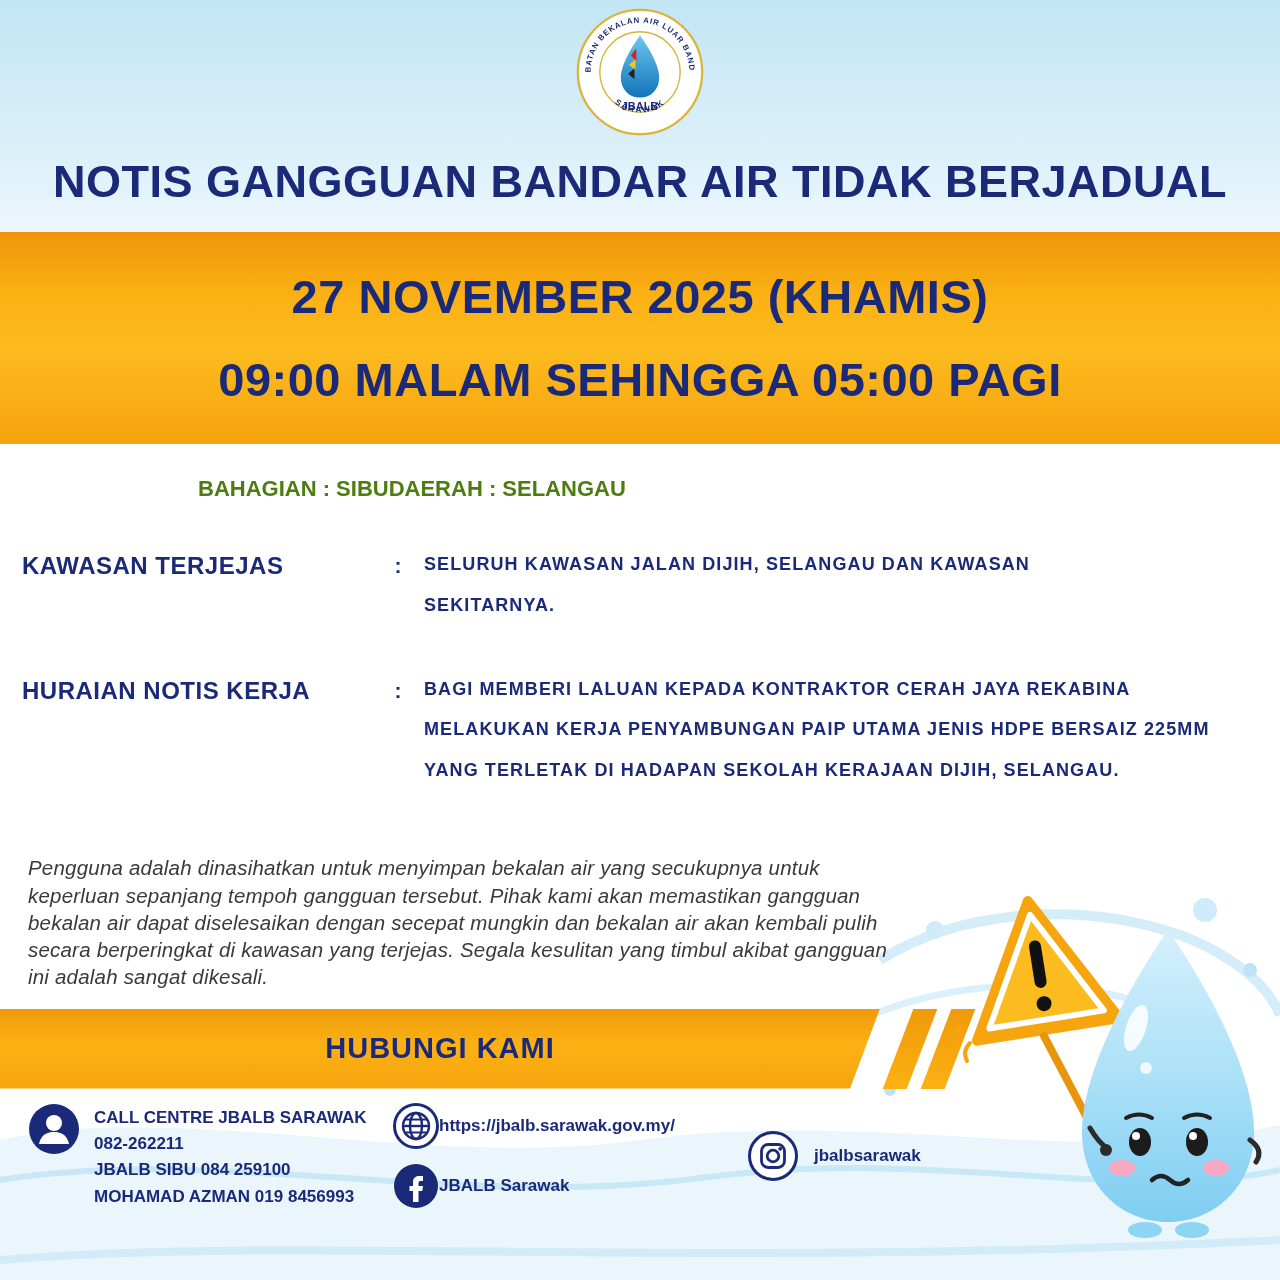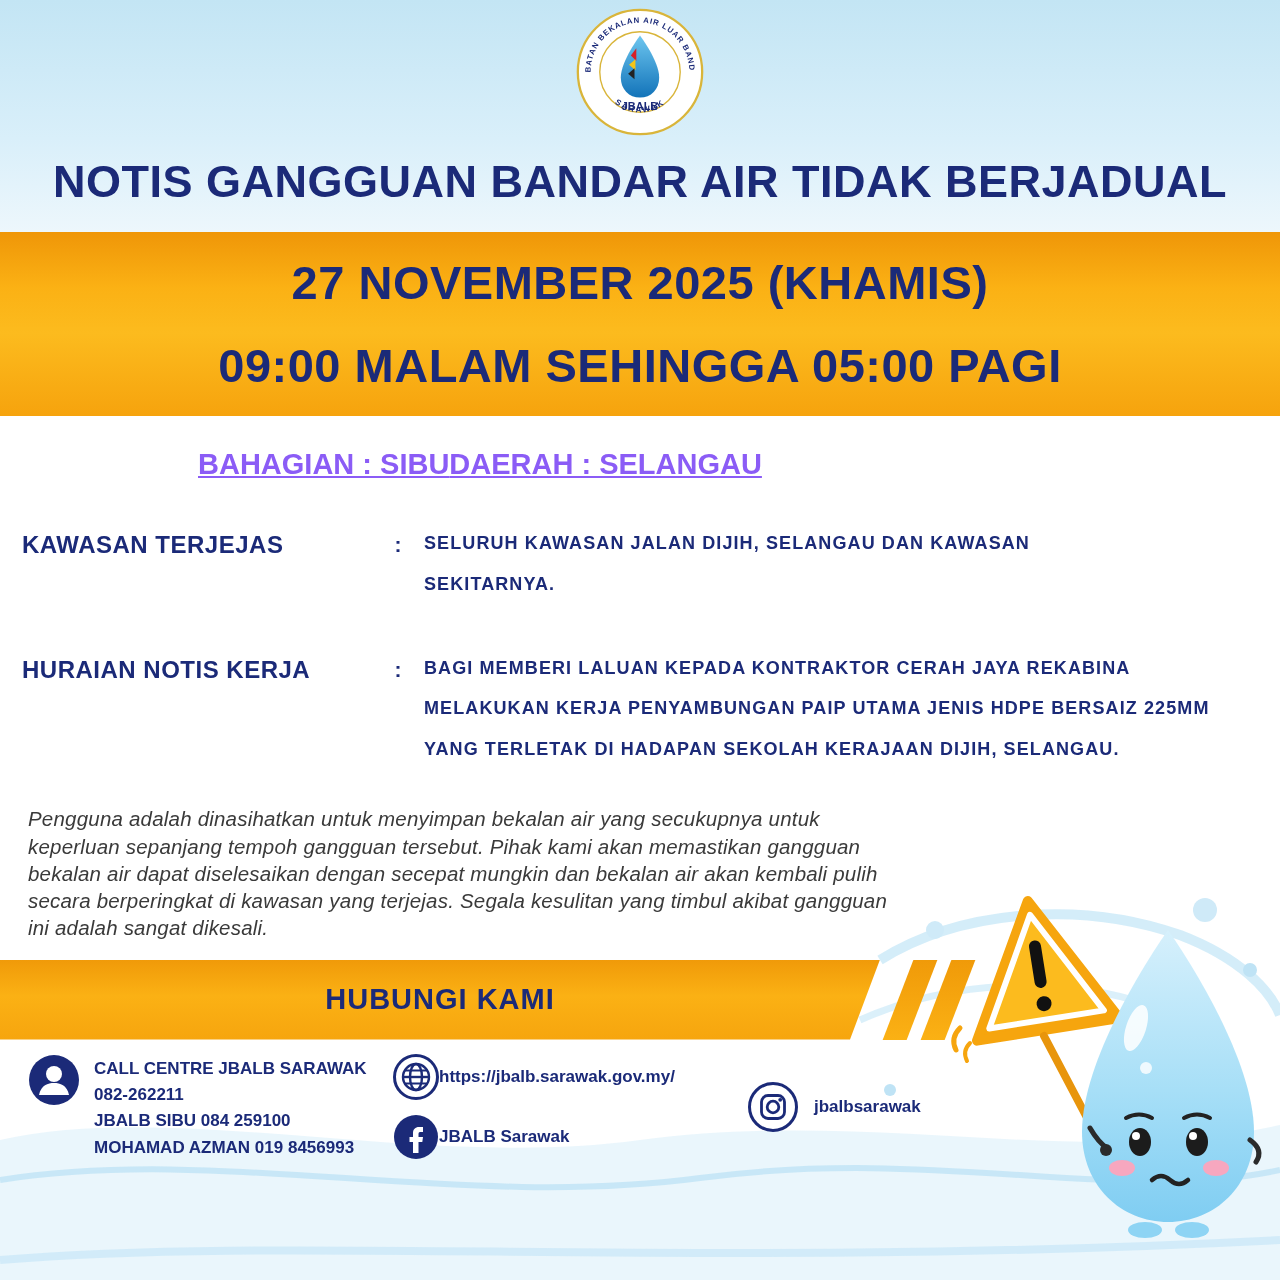--- a/index.html
+++ b/index.html
@@ -16,49 +16,49 @@
     height:232px; text-align:center; padding-top:8px;
   }
   .logo-wrap{ display:inline-block; width:128px; height:128px; }
   .notice-title{
     color:#1b2a78; font-weight:bold; font-size:45px; letter-spacing:0.5px;
     margin-top:16px; white-space:nowrap;
   }
 
   
   .date-banner{
-    height:184px; display:flex; flex-direction:column; align-items:center;
+    height:212px; display:flex; flex-direction:column; align-items:center;
     justify-content:center; gap:28px;
     background:linear-gradient(180deg,#ef9608 0%,#fbb114 30%,#fcbb1e 55%,#f6a30d 100%);
     color:#1b2a78; font-weight:bold; font-size:47px; letter-spacing:0.5px;
   }
 
   
   .region-row{
-    margin-top:32px; display:flex; color:#8b5cf6; font-weight:bold; font-size:29px;text-decoration:underline;
+    margin-top:32px; display:flex; color:#4d7c0f; font-weight:bold; font-size:22px;
   }
   .region-bahagian{ margin-left:198px; }
   .region-daerah{ }
 
   
   .detail-row{
     display:grid; grid-template-columns:350px 52px 1fr;
     padding:0 58px 0 22px; color:#1b2a78; font-weight:bold;
   }
   .detail-row.kawasan{ margin-top:42px; }
   .detail-row.huraian{ margin-top:42px; }
   .detail-label{ font-size:24px; padding-top:8px; letter-spacing:0.5px; }
   .detail-colon{ font-size:21px; text-align:center; padding-top:10px; }
   .detail-text{ font-size:18px; letter-spacing:1.1px; line-height:2.3; }
   .detail-row.kawasan .detail-text{ max-width:710px; }
   .detail-row.huraian .detail-text{ line-height:2.25; }
 
   
   .advisory{
-    margin:36px 0 0 28px; width:880px;
+    margin:64px 0 0 28px; width:880px;
     font-style:italic; color:#3a3a3a; font-size:20.5px; line-height:1.33;
     letter-spacing:0.2px;
   }
 
   
   .contact-banner{ position:relative; height:80px; margin-top:18px; }
   .cb-bar{
     position:absolute; left:0; top:0; bottom:0; width:880px;
     background:linear-gradient(180deg,#f09a09 0%,#fbb114 45%,#f6a50e 100%);
     clip-path:polygon(0 0, 100% 0, calc(100% - 30px) 100%, 0 100%);

